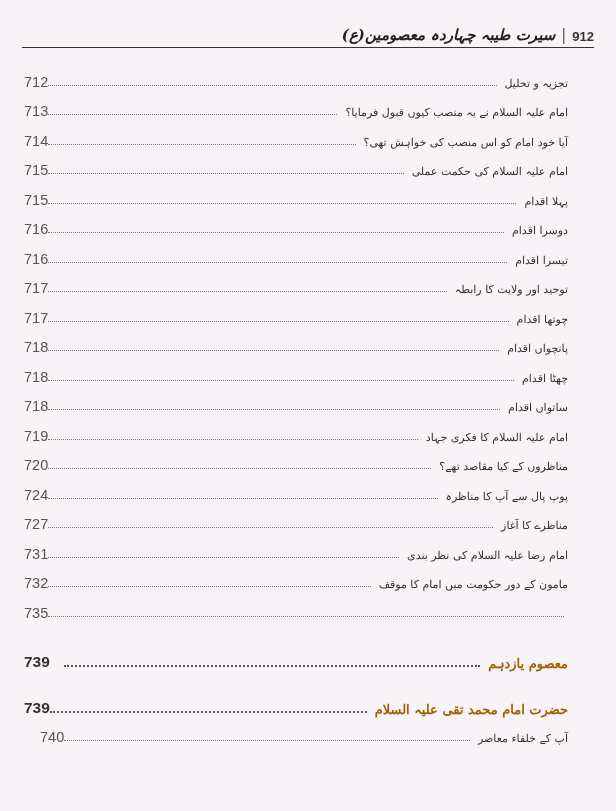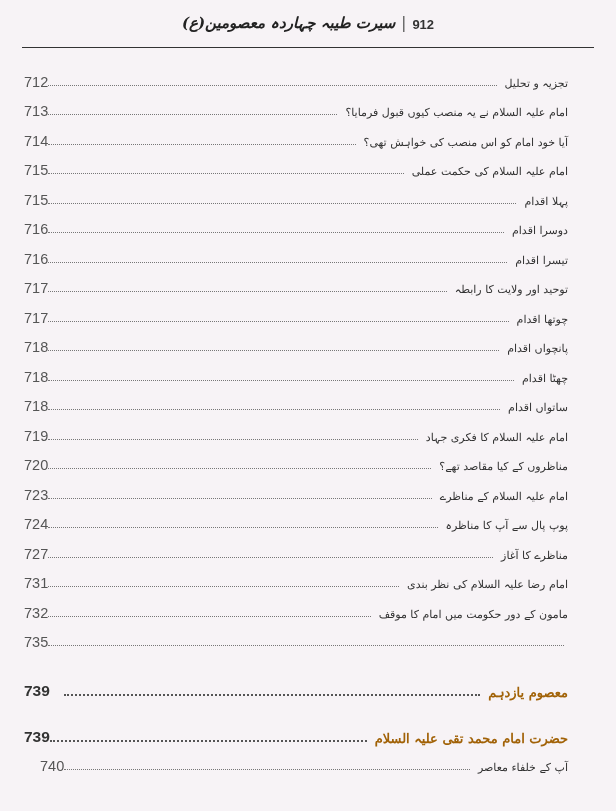--- a/index.html
+++ b/index.html
@@ -16,23 +16,23 @@
       color: #2a2a2a;
     }
     .header {
       position: absolute;
       left: 22px;
       right: 22px;
       top: 22px;
       height: 26px;
       border-bottom: 1.5px solid #333;
       display: flex;
-      justify-content: center;
+      justify-content: flex-end;
       align-items: flex-end;
-      padding-bottom: 15px;
+      padding-bottom: 3px;
       box-sizing: border-box;
     }
     .header-title {
       font-family: "DejaVu Serif", serif;
       font-size: 15px;
       font-style: italic;
       font-weight: bold;
       color: #222;
       direction: rtl;
       margin-right: 6px;
@@ -182,25 +182,20 @@
     <span class="toc-page">719</span>
     <span class="toc-leader"></span>
     <span class="toc-title">امام علیہ السلام کا فکری جہاد</span>
   </div>
   <div class="toc-row">
     <span class="toc-page">720</span>
     <span class="toc-leader"></span>
     <span class="toc-title">مناظروں کے کیا مقاصد تھے؟</span>
   </div>
   <div class="toc-row">
-    <span class="toc-page">723</span>
-    <span class="toc-leader"></span>
-    <span class="toc-title">امام علیہ السلام کے مناظرے</span>
-  </div>
-  <div class="toc-row">
     <span class="toc-page">724</span>
     <span class="toc-leader"></span>
     <span class="toc-title">پوپ پال سے آپ کا مناظرہ</span>
   </div>
   <div class="toc-row">
     <span class="toc-page">727</span>
     <span class="toc-leader"></span>
     <span class="toc-title">مناظرے کا آغاز</span>
   </div>
   <div class="toc-row">

